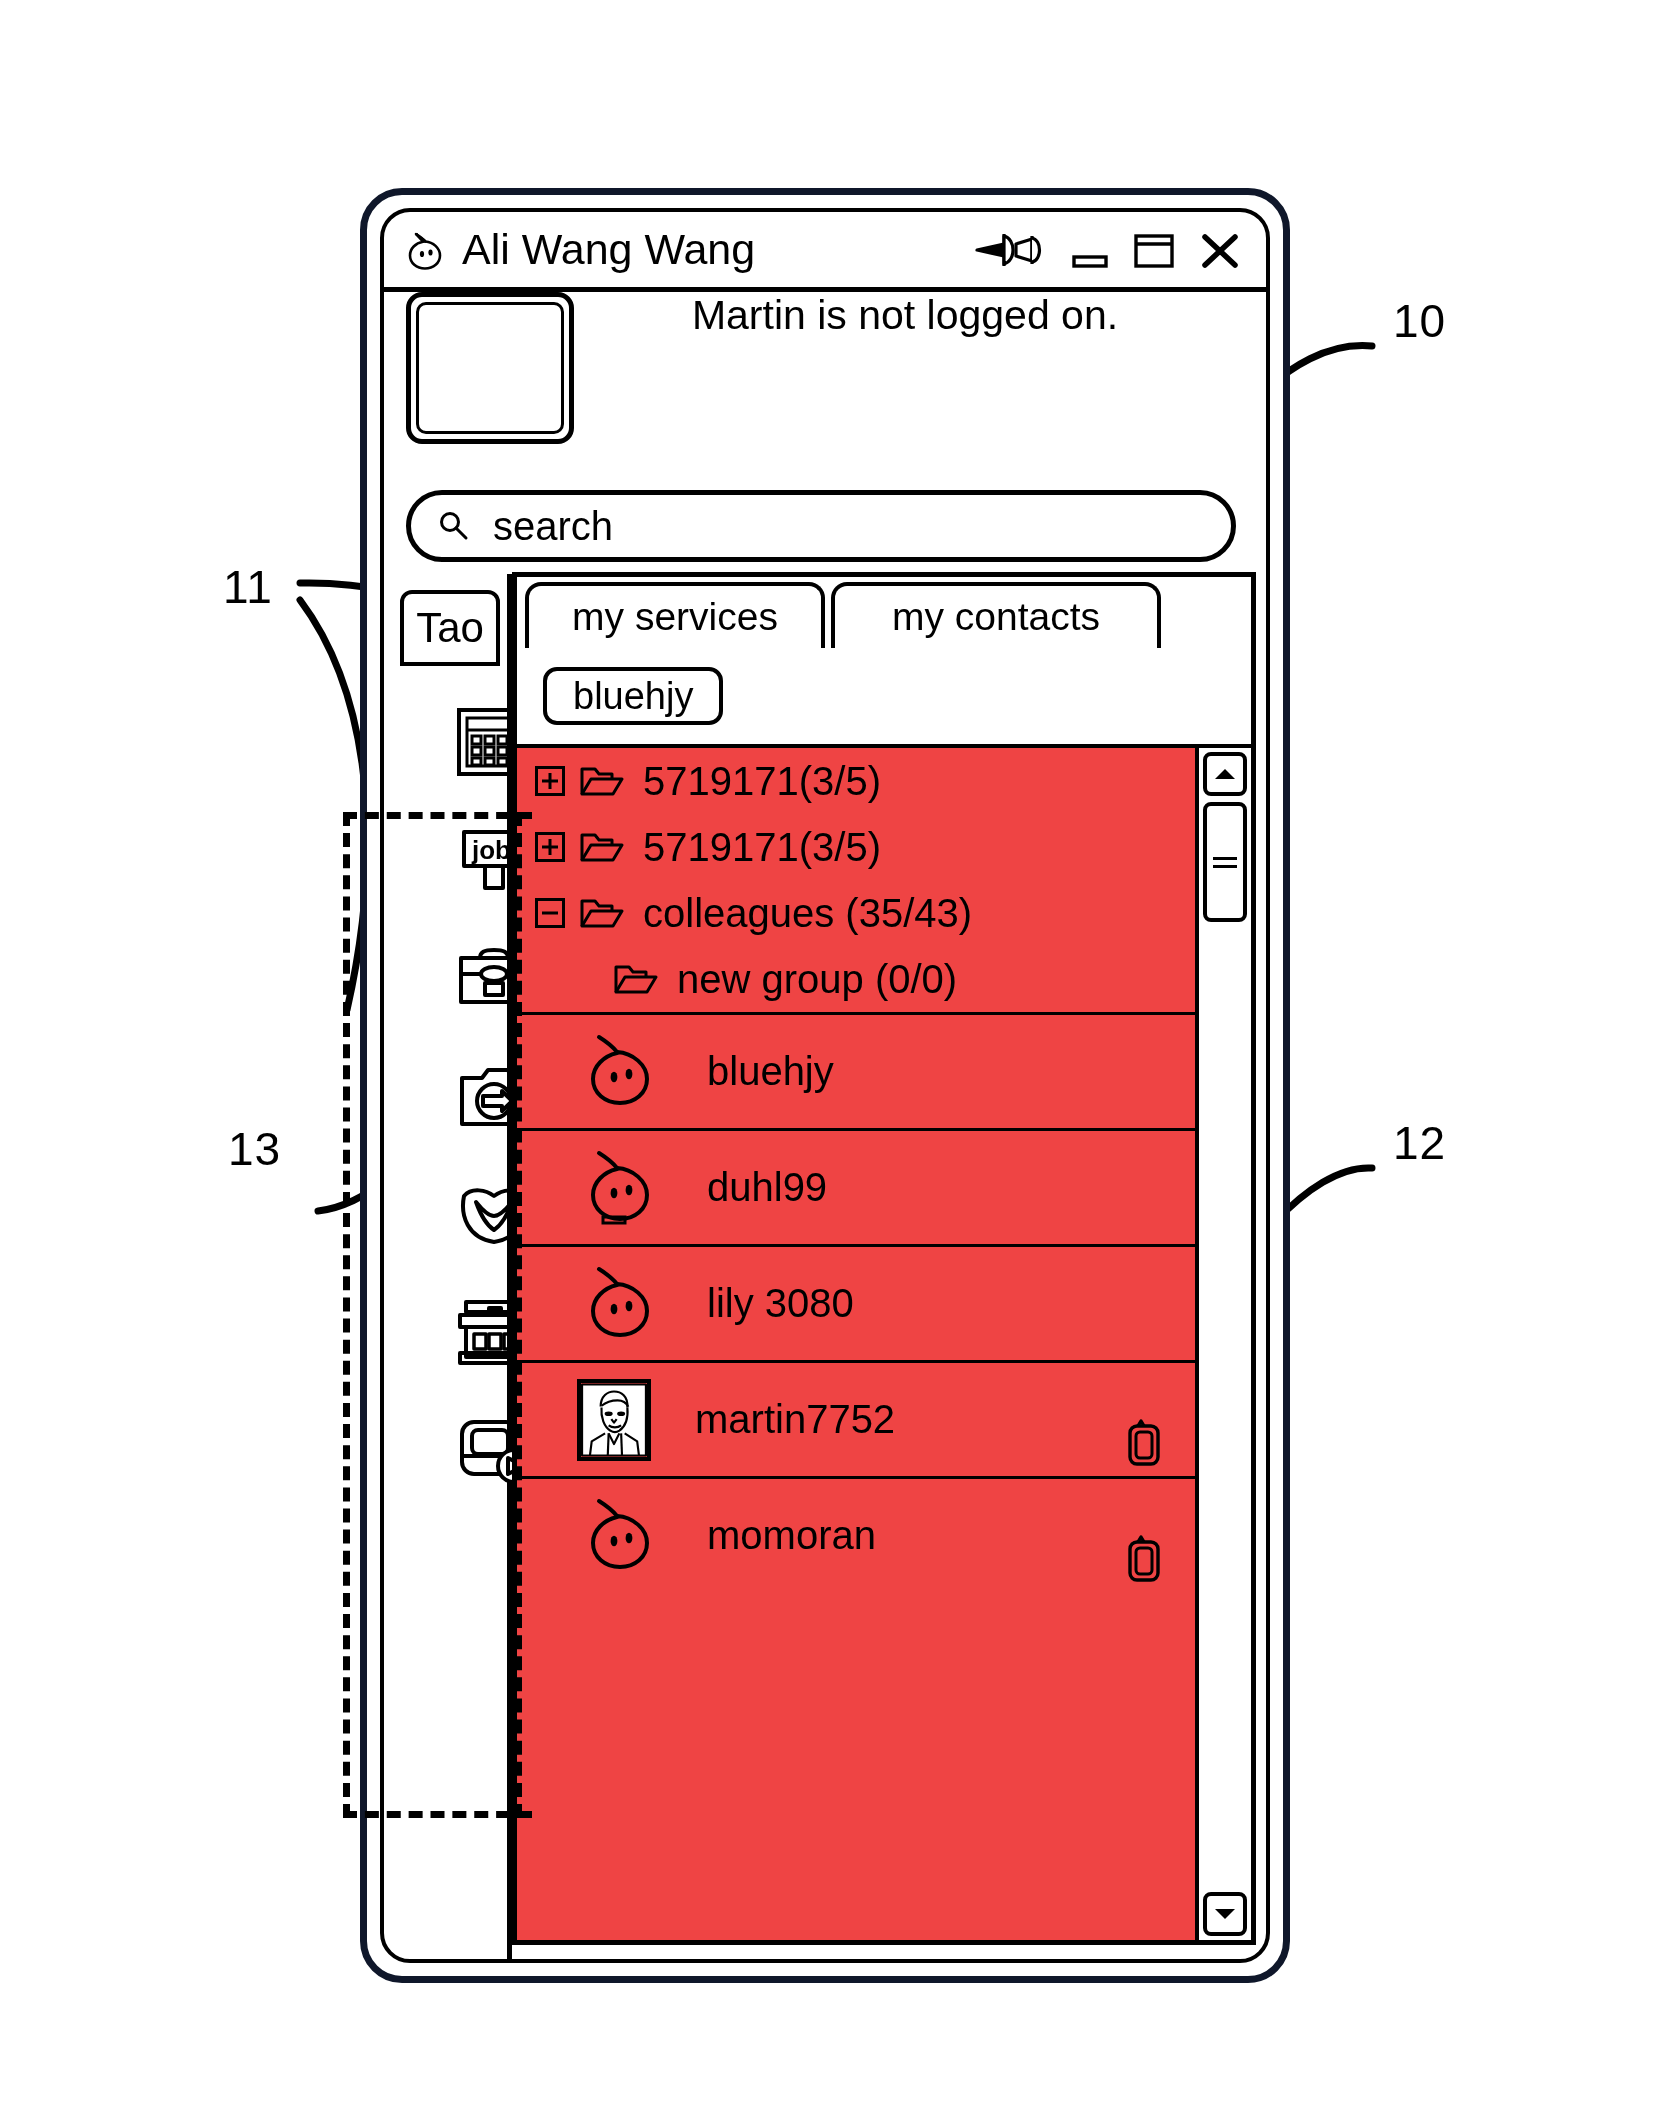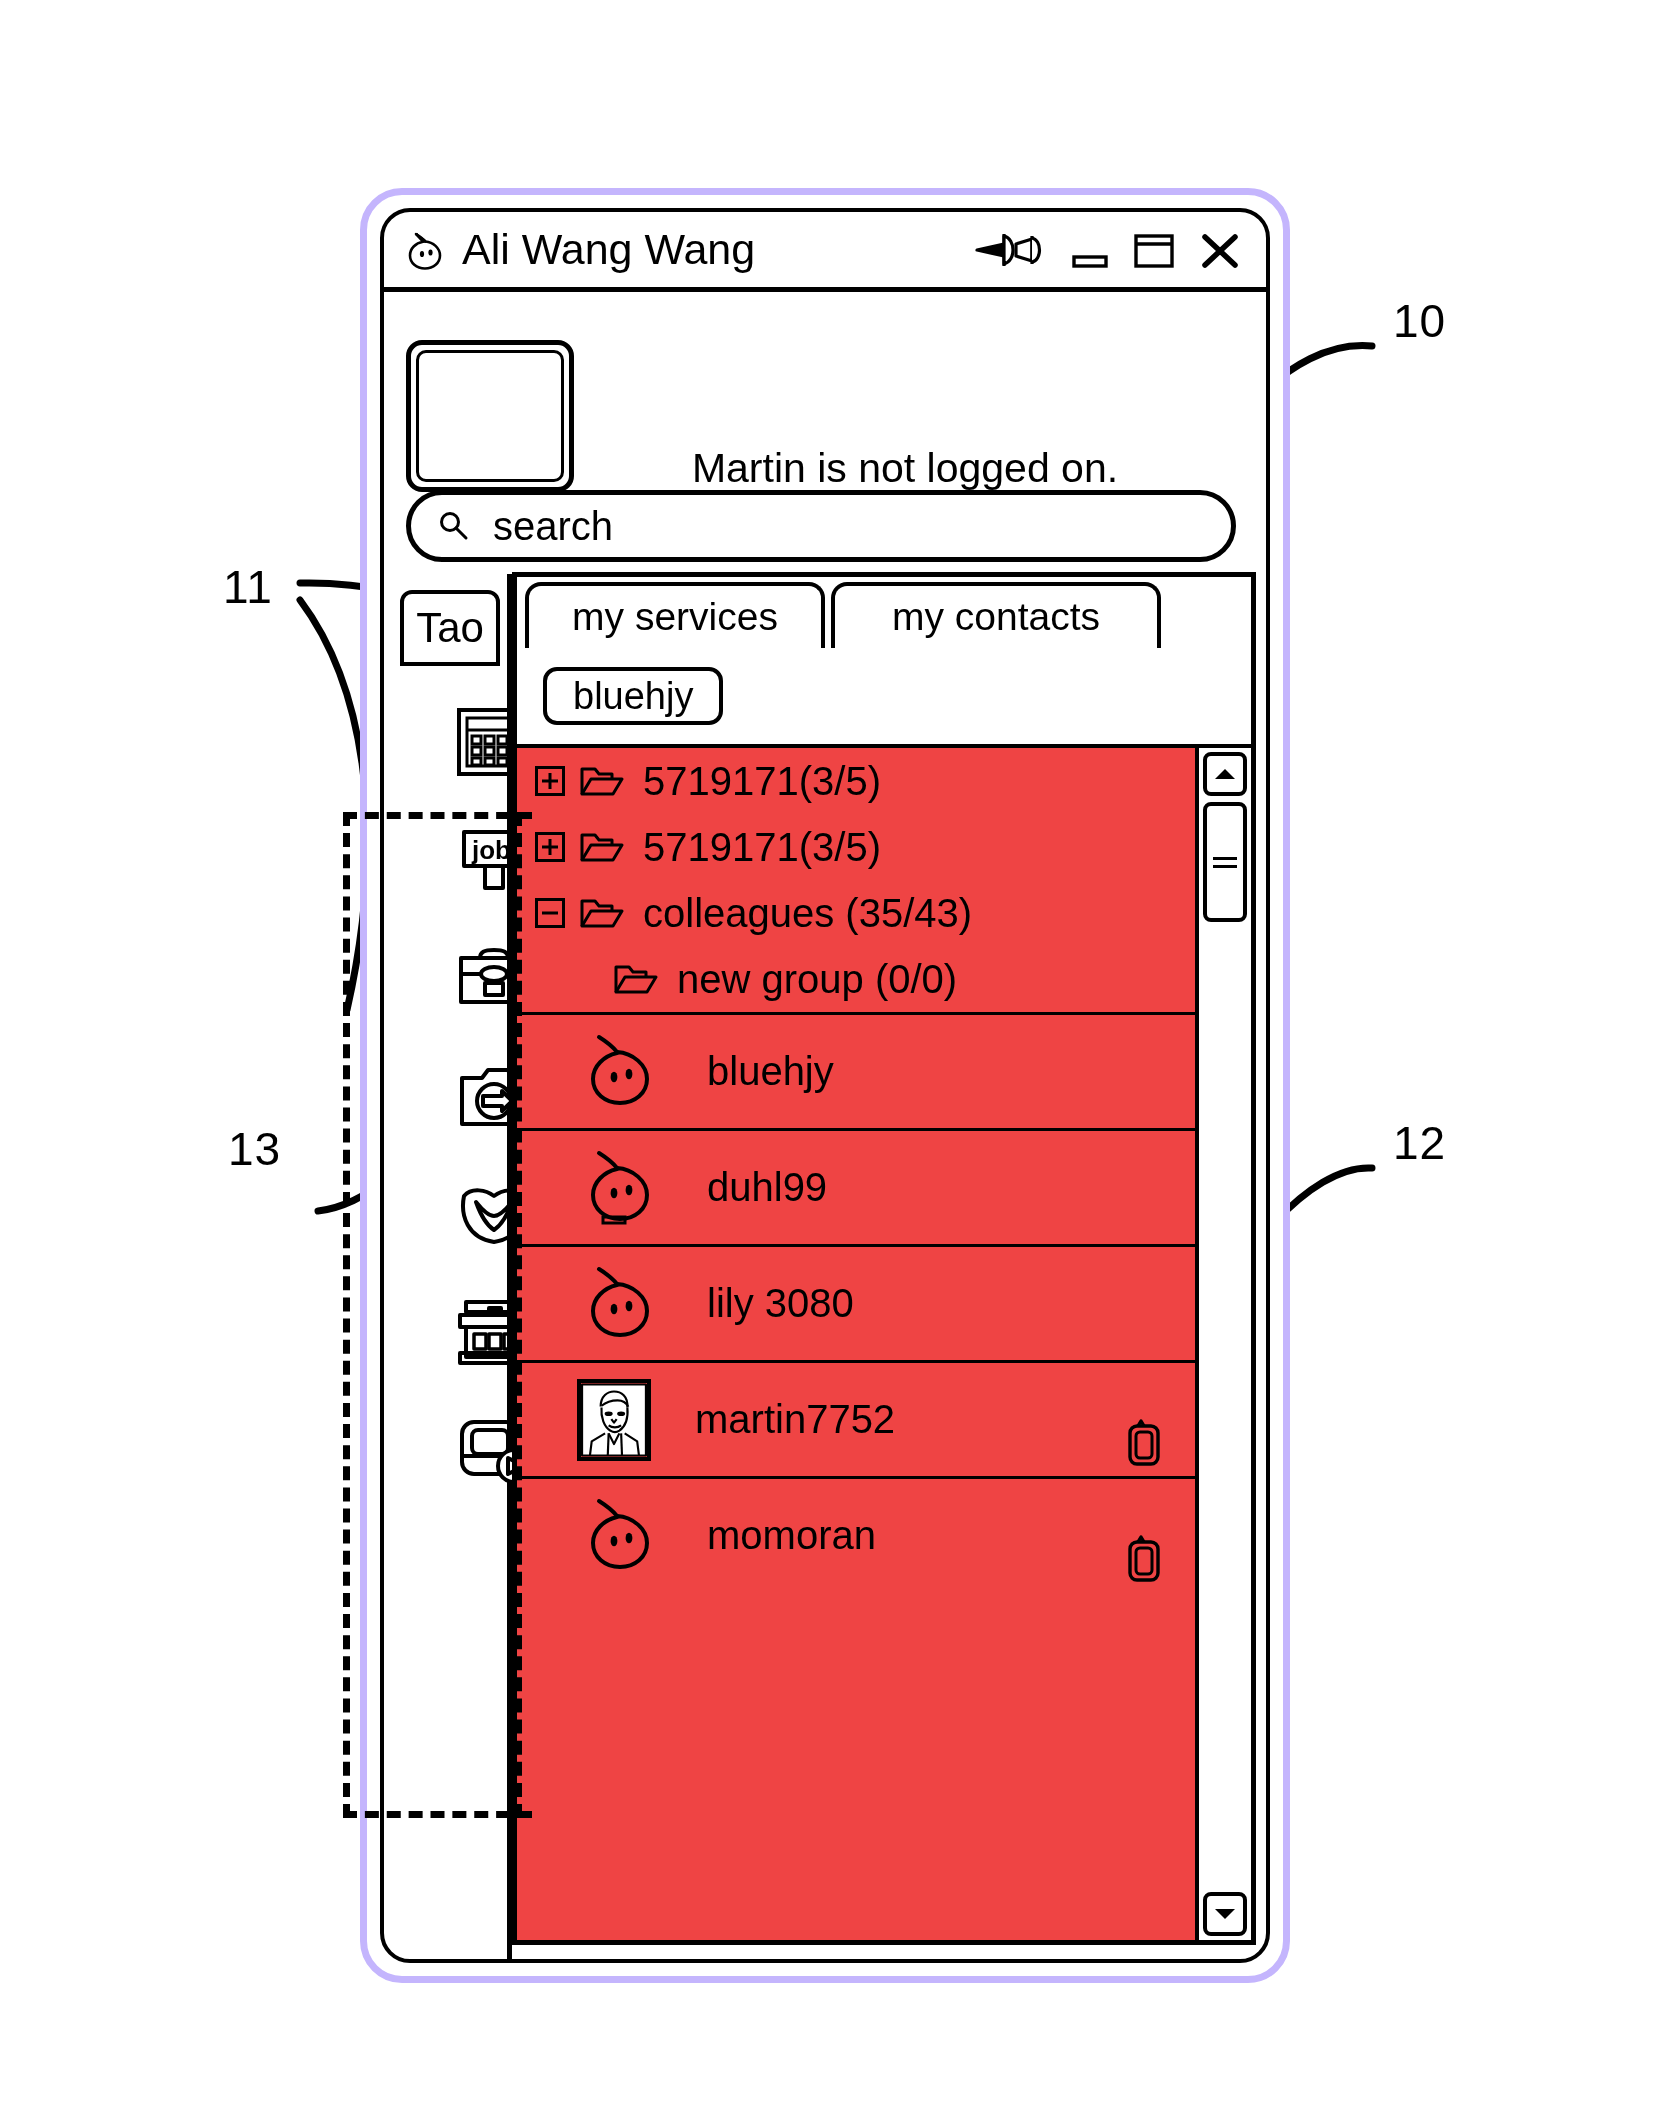--- a/index.html
+++ b/index.html
@@ -30,21 +30,21 @@
     pointer-events: none;
   }
 
   
   #device-frame {
     position: absolute;
     left: 360px;
     top: 188px;
     width: 930px;
     height: 1795px;
-    border: 7px solid #c4b5fd;
+    border: 7px solid #0f172a;
     border-radius: 42px;
     box-sizing: border-box;
     background: #fff;
   }
   #device-inner {
     position: absolute;
     left: 13px;
     top: 13px;
     right: 13px;
     bottom: 13px;
@@ -79,25 +79,25 @@
     display: flex;
     align-items: center;
     gap: 18px;
     padding-right: 6px;
   }
   .title-btn { display: block; }
 
   
   #status-area {
     position: absolute;
-    left: 0; top: 88px;
+    left: 0; top: 80px;
     width: 100%;
     height: 192px;
     display: flex;
-    align-items: flex-end;
+    align-items: flex-start;
   }
   #avatar-box {
     margin-left: 22px;
     width: 168px;
     height: 152px;
     border: 5px solid #000;
     border-radius: 16px;
     box-sizing: border-box;
     background: #fff;
     position: relative;

